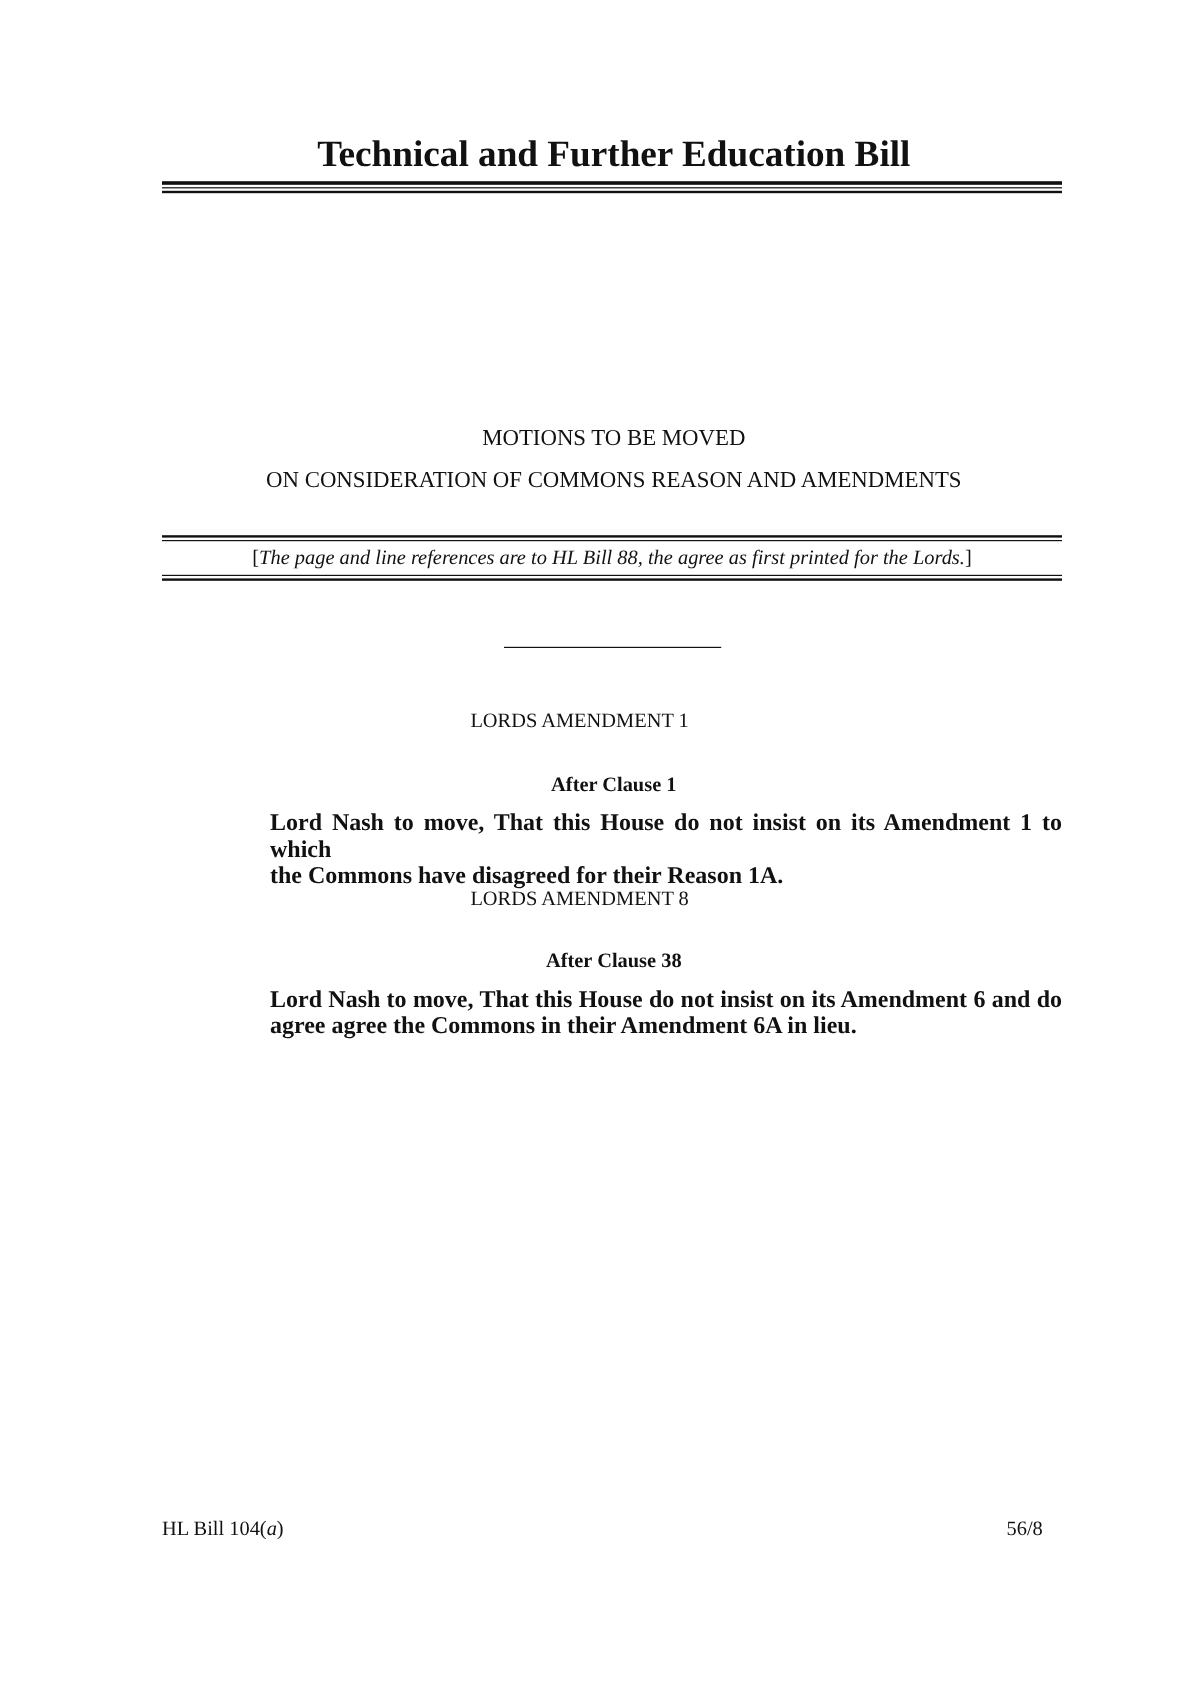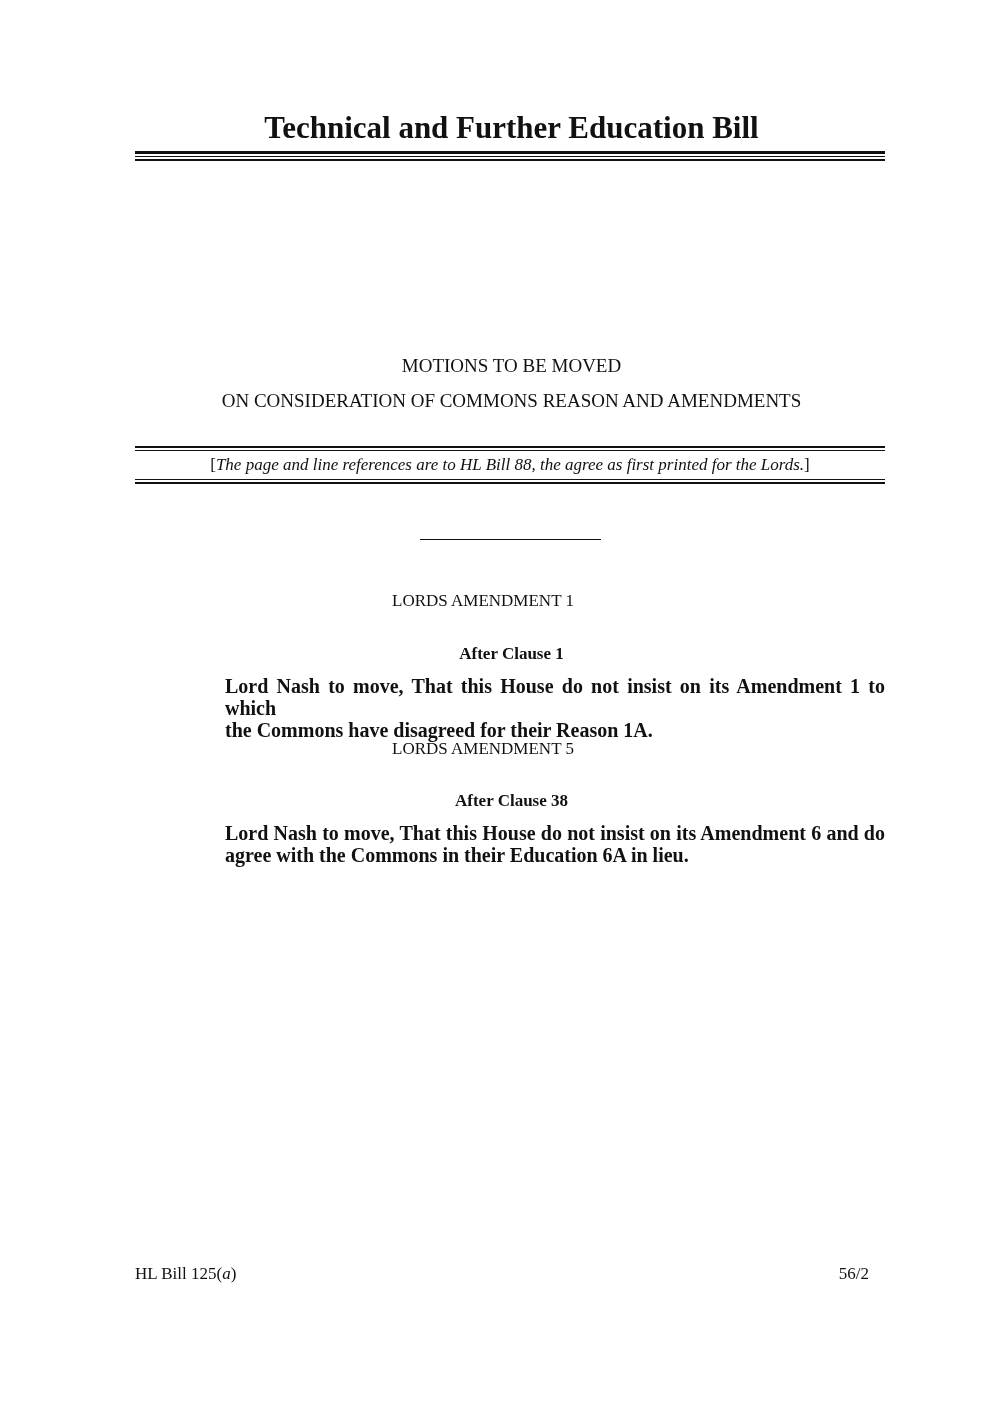--- a/index.html
+++ b/index.html
@@ -56,23 +56,23 @@
 
 <div class="abs shortrule"></div>
 
 <div class="abs amend" style="top:591px;">LORDS AMENDMENT 1</div>
 <div class="abs clause" style="top:644px;">After Clause 1</div>
 <div class="abs motion" style="top:675px;">
   <div style="text-align-last: justify;">Lord Nash to move, That this House do not insist on its Amendment 1 to which</div>
   <div>the Commons have disagreed for their Reason 1A.</div>
 </div>
 
-<div class="abs amend" style="top:739px;">LORDS AMENDMENT 5</div>
+<div class="abs amend" style="top:739px;">LORDS AMENDMENT 8</div>
 <div class="abs clause" style="top:791px;">After Clause 38</div>
 <div class="abs motion" style="top:822px;">
   <div style="text-align-last: justify;">Lord Nash to move, That this House do not insist on its Amendment 6 and do</div>
-  <div>agree with the Commons in their Education 6A in lieu.</div>
+  <div>agree agree the Commons in their Amendment 6A in lieu.</div>
 </div>
 
 <div class="abs footer" style="left:119px;">
-  <span>HL Bill 125(</span><i>a</i><span>)</span>
+  <span>HL Bill 104(</span><i>a</i><span>)</span>
 </div>
-<div class="abs footer" style="right:122px;">56/2</div>
+<div class="abs footer" style="right:122px;">56/8</div>
 
 </body></html>

